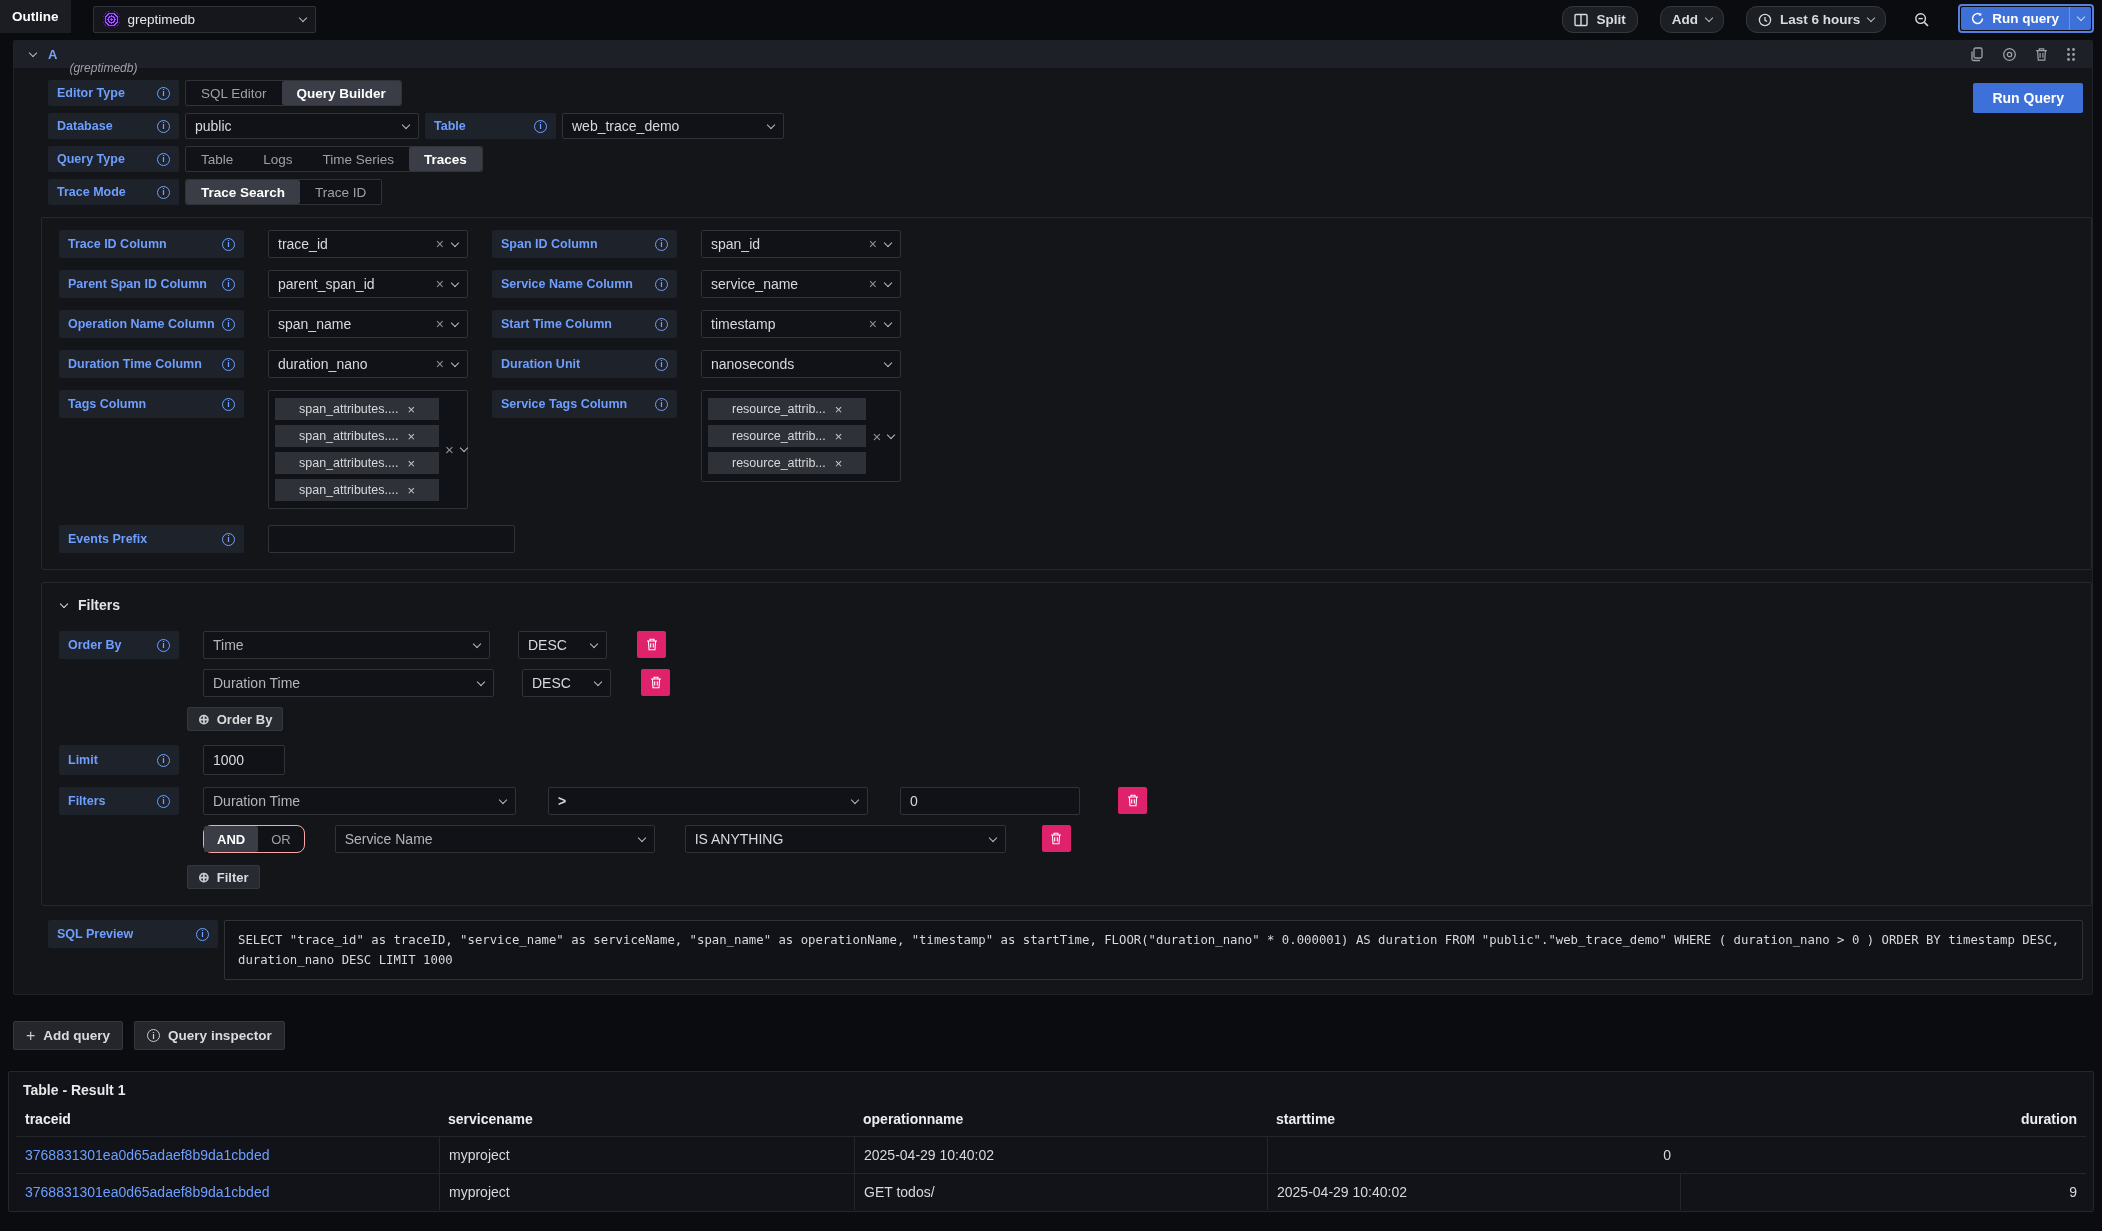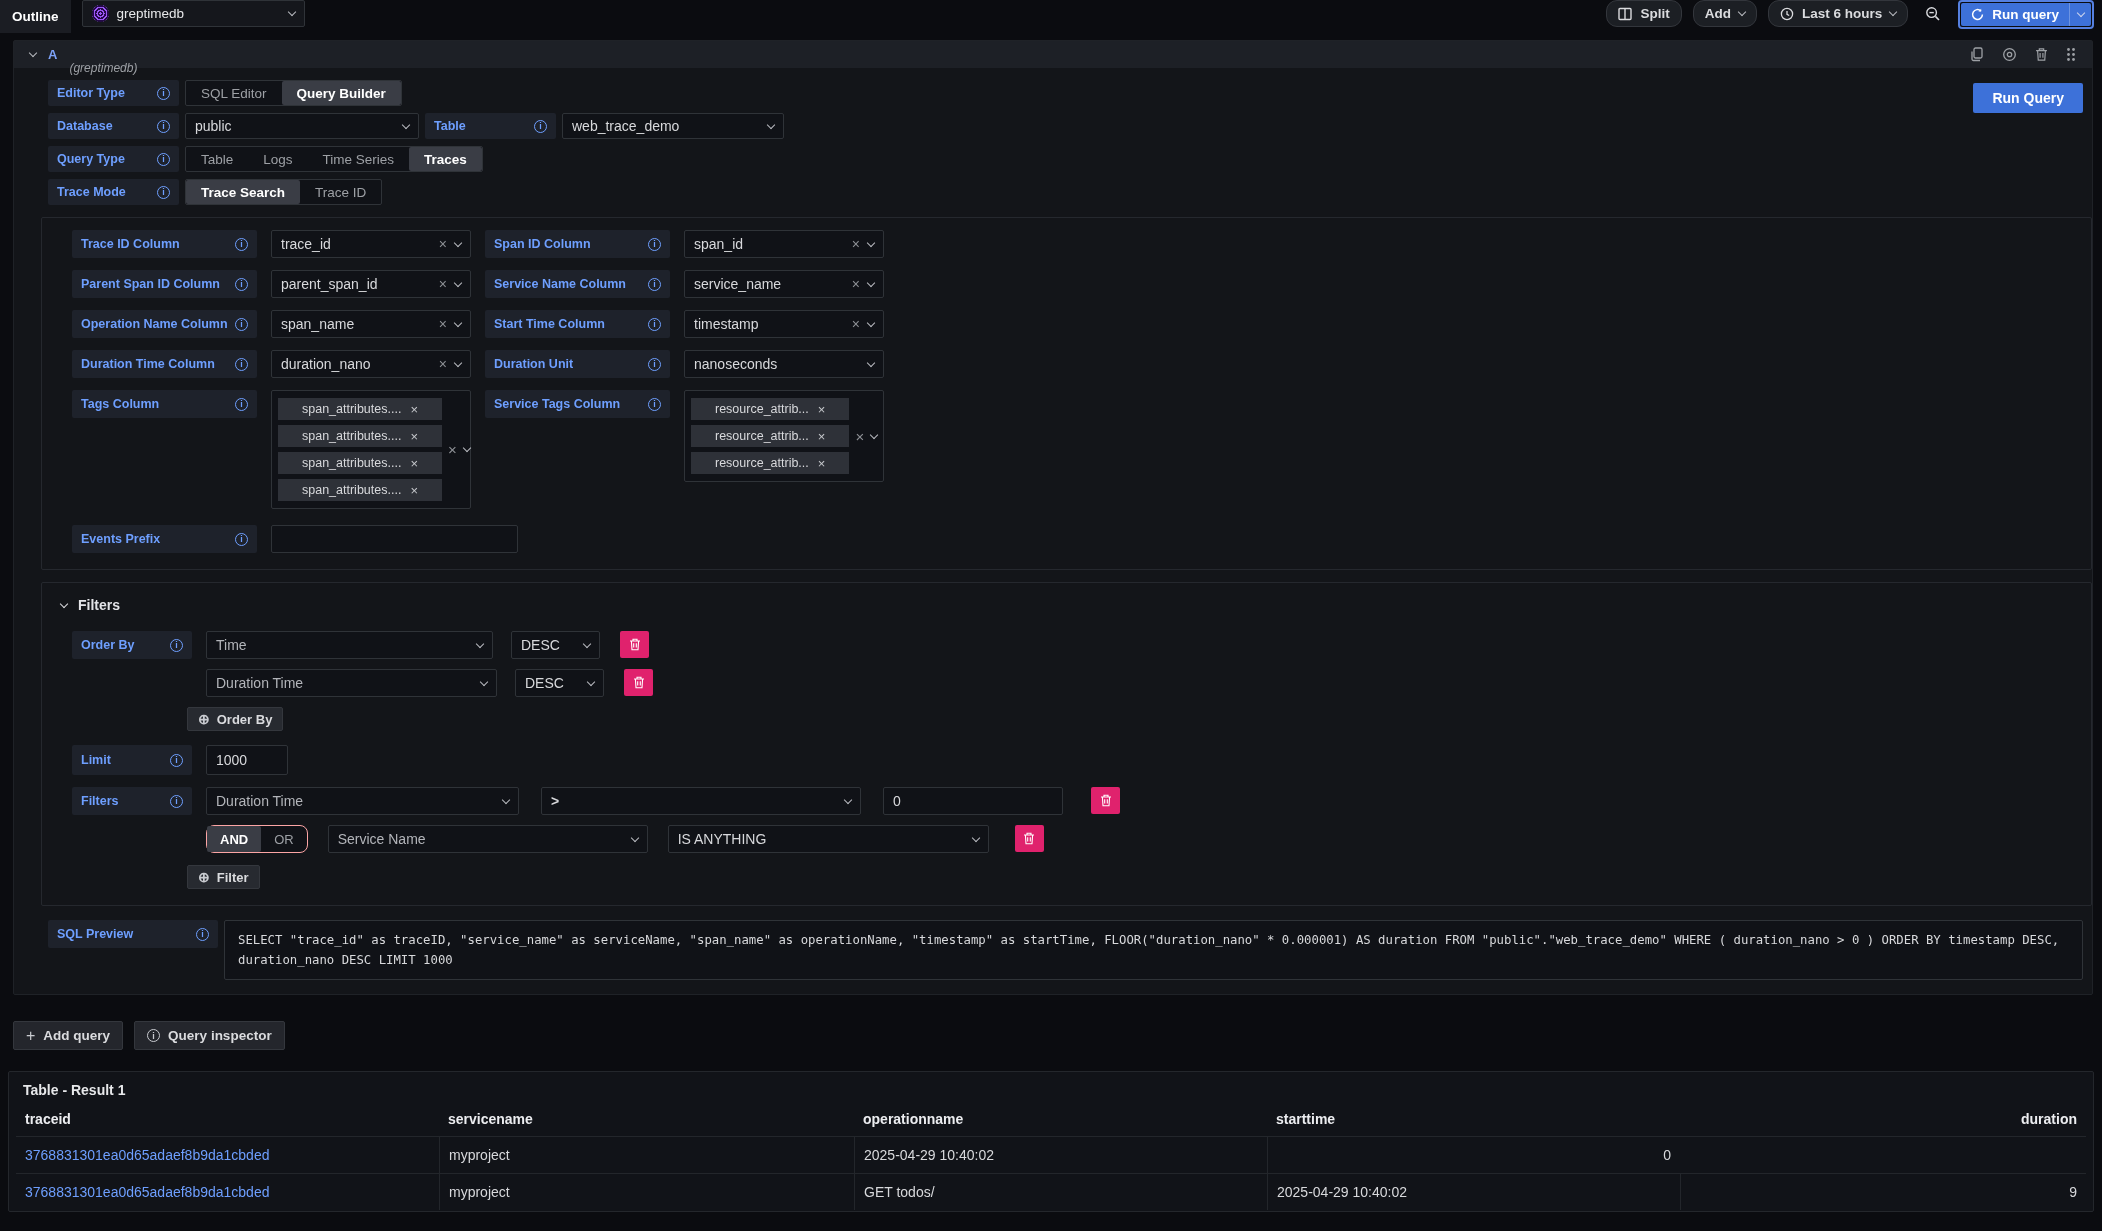--- a/index.html
+++ b/index.html
@@ -1,20 +1,20 @@
 <!DOCTYPE html>
 <html><head>
 <meta charset="utf-8">
 <style>
   * { margin:0; padding:0; box-sizing:border-box; }
   html,body { width:2102px; height:1231px; overflow:hidden; background:#0b0c10;
     font-family:"Liberation Sans", sans-serif; color:#d8d9dc; }
 
   
-  .topbar { height:33px; display:flex; align-items:flex-start; padding:0 8px 0 0; gap:11px; background:#0b0c10; }
+  .topbar { height:33px; display:flex; align-items:flex-end; padding:0 8px 0 0; gap:22px; background:#0b0c10; }
   .outline-btn { height:33px; display:flex; align-items:center; padding:0 12px; background:#1b1d23; color:#fff; font-size:13.5px; font-weight:700; }
   .ds-picker { height:27px; width:223px; display:flex; align-items:center; gap:8px; background:#15171c; border:1px solid #2f3338; border-radius:2px; padding:0 9px; }
   .ds-logo { width:17px; height:17px; border-radius:50%; background:repeating-radial-gradient(circle at 50% 50%, #9b57f5 0 1.3px, #25094a 1.3px 2.8px); }
   .ds-name { flex:1; font-size:13.5px; color:#e7e8ea; }
   .spacer { flex:1; }
   .tb-btn { height:27px; display:flex; align-items:center; gap:8px; background:#1c1f24; border:1px solid #33363c; border-radius:11px; padding:0 11px; font-size:13.5px; font-weight:600; color:#dadbde; }
   .cv { width:6px; height:6px; border-right:1.5px solid #b9bbc0; border-bottom:1.5px solid #b9bbc0; transform:rotate(45deg); margin-top:-3px; }
   .cv.blue { border-color:#cfd6ee; }
   .icon-btn { height:27px; width:28px; display:flex; align-items:center; justify-content:center; }
   .runq-wrap { display:flex; border:2px solid #5580e0; border-radius:4px; padding:1px; }
@@ -39,21 +39,21 @@
   .select .txt{ flex:1; white-space:nowrap; overflow:hidden; }
   .select .x { color:#8e9196; font-size:14px; line-height:1; }
   .select .txt.ph { color:#b3b5ba; }
   .seg-group { display:flex; align-items:center; border:1px solid #2f3338; background:#101217; border-radius:2px; }
   .seg { height:100%; display:flex; align-items:center; padding:0 15px; color:#9da0a5; font-size:13.5px; font-weight:500; border-radius:2px; }
   .seg.active { background:#3a3d45; color:#fff; font-weight:700; }
 
   .section { border:1px solid #25282e; border-radius:2px; margin:12px 0 12px 27px; padding:12px 0 14px 17px; }
   .sec-title { display:flex; align-items:center; gap:11px; color:#e3e4e8; font-size:14px; font-weight:700; margin:2px 0 18px 2px; }
   .sec-title .cv { border-color:#dadbde; margin-top:-2px; }
-  .frow { display:flex; gap:14px; margin-bottom:12px; height:28px;margin-left:13px; }
+  .frow { display:flex; gap:24px; margin-bottom:12px; height:28px; }
   .frow .ctl { width:200px; }
   .frow.tall { height:auto; align-items:flex-start; }
   .mselect { width:200px; border:1px solid #2f3338; background:#101217; border-radius:2px; display:flex; padding:7px 6px; }
   .chips { display:flex; flex-direction:column; gap:5px; flex:1; }
   .chip { background:#2e3138; border-radius:0; height:22px; display:inline-flex; align-items:center; gap:9px; padding:0 24px; font-size:12.5px; color:#d8d9dc; width:fit-content; }
   .chip .x { color:#c6c8cc; font-size:13px; }
   .mright { display:flex; align-items:center; gap:7px; padding:0 2px 0 6px; color:#8e9196; }
   .mright .x{ font-size:15px; }
   .input { background:#101217; border:1px solid #2f3338; border-radius:2px; color:#d8d9dc; font-size:14px; padding:0 9px; font-family:"Liberation Sans", sans-serif; height:28px; }
 

